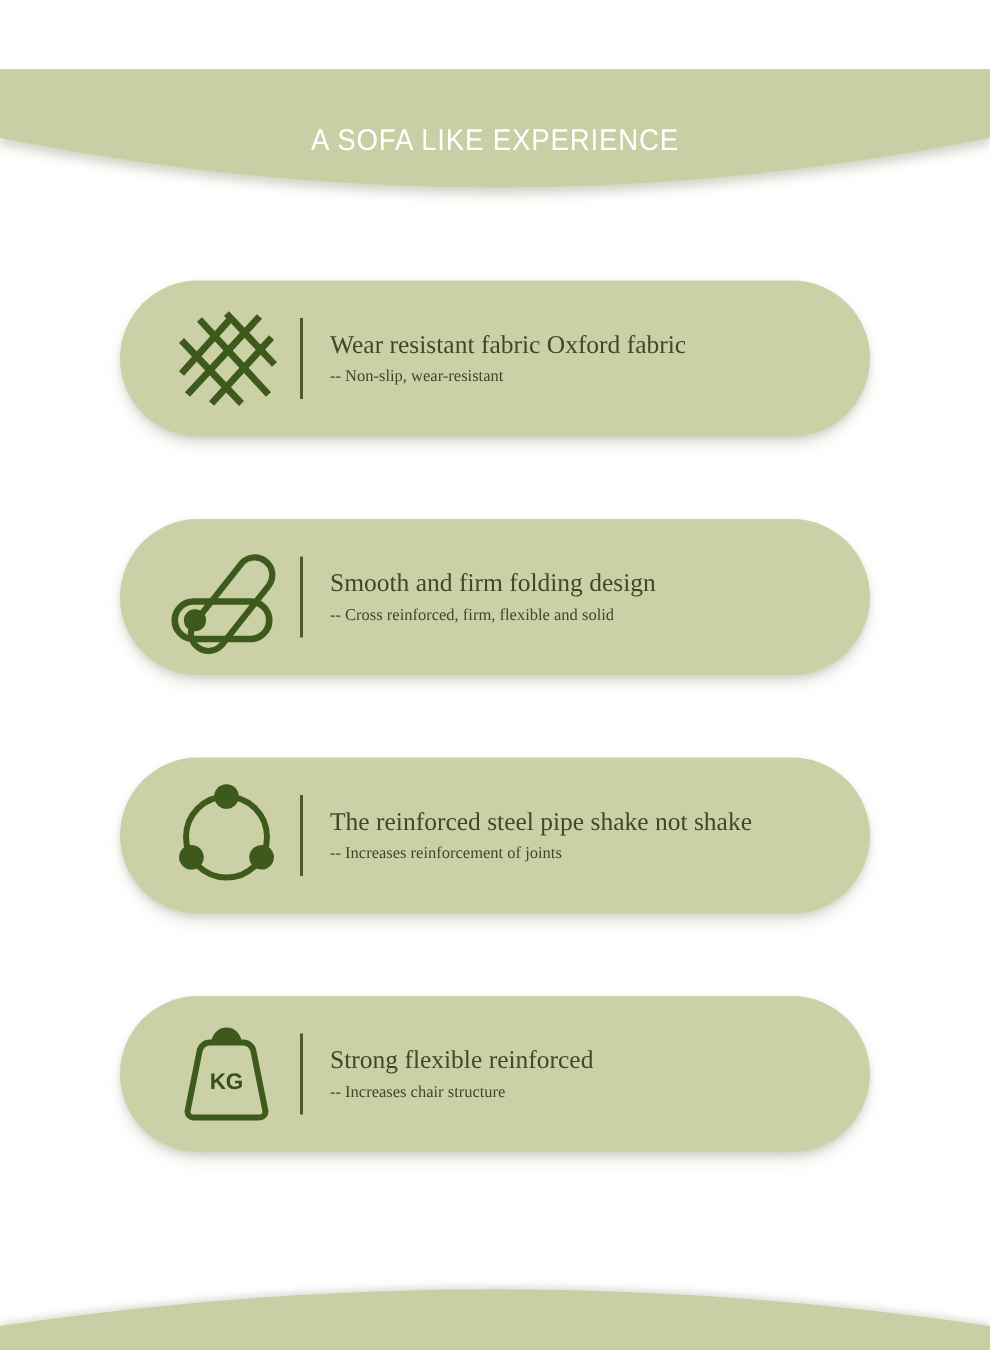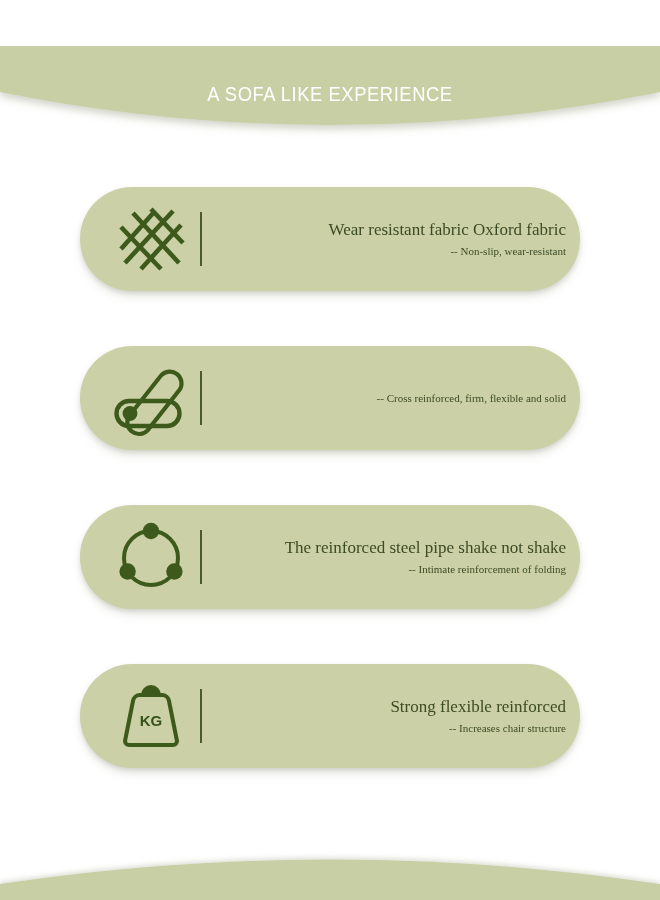--- a/index.html
+++ b/index.html
@@ -120,21 +120,20 @@
     margin: 0 18px 0 6px;
     opacity: 0.92;
   }
 
   .card-text {
     flex: 1 1 auto;
     display: flex;
     flex-direction: column;
     justify-content: center;
     padding-right: 14px;
-    text-align: right;
   }
   .card-title {
     color: #3c4a25;
     font-family: "Liberation Serif", "DejaVu Serif", serif;
     font-size: 17px;
     line-height: 1.42;
     white-space: nowrap;
   }
   .card-subtitle {
     color: #3c4a25;
@@ -209,37 +208,38 @@
                      A 12.5 12.5 0 0 1 56 67
                      L 18 67
                      A 12.5 12.5 0 0 1 18 42 Z" transform="translate(0,-3)"></path>
           </g>
 
           <circle cx="19" cy="51.5" r="7.4" fill="#3d5a1c"></circle>
         </svg>
       </div>
       <div class="card-divider"></div>
       <div class="card-text">
+        <div class="card-title">Smooth and firm folding design</div>
         <div class="card-subtitle">-- Cross reinforced, firm, flexible and solid</div>
       </div>
     </div>
 
     <div class="card">
       <div class="card-icon">
         <svg width="80" height="72" viewBox="0 0 80 72" xmlns="http://www.w3.org/2000/svg">
           <circle cx="40" cy="37" r="27" fill="none" stroke="#3d5a1c" stroke-width="4"></circle>
           <circle cx="40" cy="10" r="8.2" fill="#3d5a1c"></circle>
           <circle cx="16.6" cy="50.5" r="8.2" fill="#3d5a1c"></circle>
           <circle cx="63.4" cy="50.5" r="8.2" fill="#3d5a1c"></circle>
         </svg>
       </div>
       <div class="card-divider"></div>
       <div class="card-text">
         <div class="card-title">The reinforced steel pipe shake not shake</div>
-        <div class="card-subtitle">-- Intimate reinforcement of folding</div>
+        <div class="card-subtitle">-- Increases reinforcement of joints</div>
       </div>
     </div>
 
     <div class="card">
       <div class="card-icon">
         <svg width="80" height="74" viewBox="0 0 80 74" xmlns="http://www.w3.org/2000/svg">
 
           <path d="M 30 16 A 10 10 0 0 1 50 16 Z" fill="#3d5a1c"></path>
 
           <path d="M 29 16

